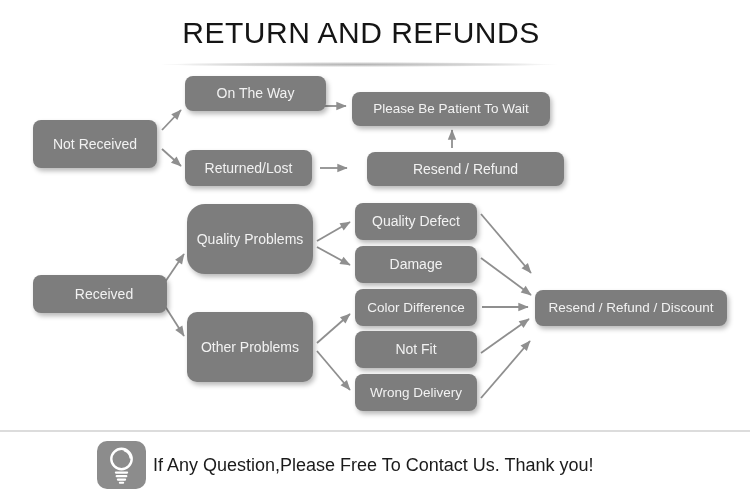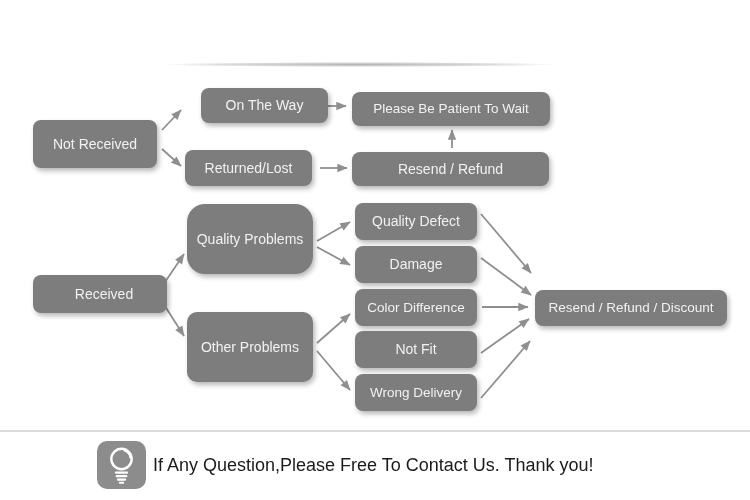--- a/index.html
+++ b/index.html
@@ -19,24 +19,24 @@
   svg.edges{position:absolute;left:0;top:0;width:750px;height:500px;}
   line.edge{stroke:var(--c-arrow,#8f8f8f);stroke-width:1.8;}
   .node{
     position:absolute;display:flex;align-items:center;justify-content:center;
     background:var(--c-box,#7d7d7d);color:var(--c-box-text,#f2f2f2);
     font-size:14px;text-align:center;border-radius:8px;
     box-shadow:2px 3px 5px rgba(0,0,0,.28);line-height:1.15;
   }
   
   .n-not-received     {left:33px;  top:120px; width:124px; height:48px;}
-  .n-on-the-way       {left:185px; top:88px;  width:127px; height:35px;margin-left:16px;}
+  .n-on-the-way       {left:185px; top:76px;  width:141px; height:35px;}
   .n-returned-lost    {left:185px; top:150px; width:127px; height:36px;}
   .n-please-wait      {left:352px; top:92px;  width:198px; height:34px; font-size:13.5px;}
-  .n-resend-refund    {left:352px; top:152px; width:197px; height:34px;}
+  .n-resend-refund    {left:367px; top:152px; width:197px; height:34px;}
   .n-received         {left:33px;  top:275px; width:126px; height:38px;padding-left:8px;}
   .n-quality-problems {left:187px; top:204px; width:126px; height:70px; border-radius:18px;}
   .n-other-problems   {left:187px; top:312px; width:126px; height:70px; border-radius:10px;}
   .n-quality-defect   {left:355px; top:203px; width:122px; height:37px;}
   .n-damage           {left:355px; top:246px; width:122px; height:37px;}
   .n-color-difference {left:355px; top:289px; width:122px; height:37px; font-size:13.5px;}
   .n-not-fit          {left:355px; top:331px; width:122px; height:37px;}
   .n-wrong-delivery   {left:355px; top:374px; width:122px; height:37px; font-size:13.5px;}
   .n-discount         {left:535px; top:290px; width:192px; height:36px; font-size:13.5px;text-align:right;}
   .divider{
@@ -52,20 +52,21 @@
     position:absolute;left:153px;top:441px;height:48px;
     display:flex;align-items:center;
     font-size:18px;color:var(--c-footer-text,#1b1b1b);white-space:nowrap;
   }
 </style>
 </head>
 <body>
 
 <div class="stage">
 
+  <h1 class="title">RETURN AND REFUNDS</h1>
   <div class="underline"></div>
 
   <svg class="edges" viewBox="0 0 750 500">
     <defs>
       <marker id="ah" markerUnits="userSpaceOnUse" markerWidth="12" markerHeight="10" refX="10.5" refY="5" orient="auto">
         <path d="M0.8,0.8 L11.2,5 L0.8,9.2 Z" fill="#8f8f8f" style="fill:var(--c-arrow,#8f8f8f)"></path>
       </marker>
     </defs>
     <line class="edge" x1="162" y1="130" x2="181" y2="110" marker-end="url(#ah)"></line>
     <line class="edge" x1="162" y1="149" x2="181" y2="166" marker-end="url(#ah)"></line>

